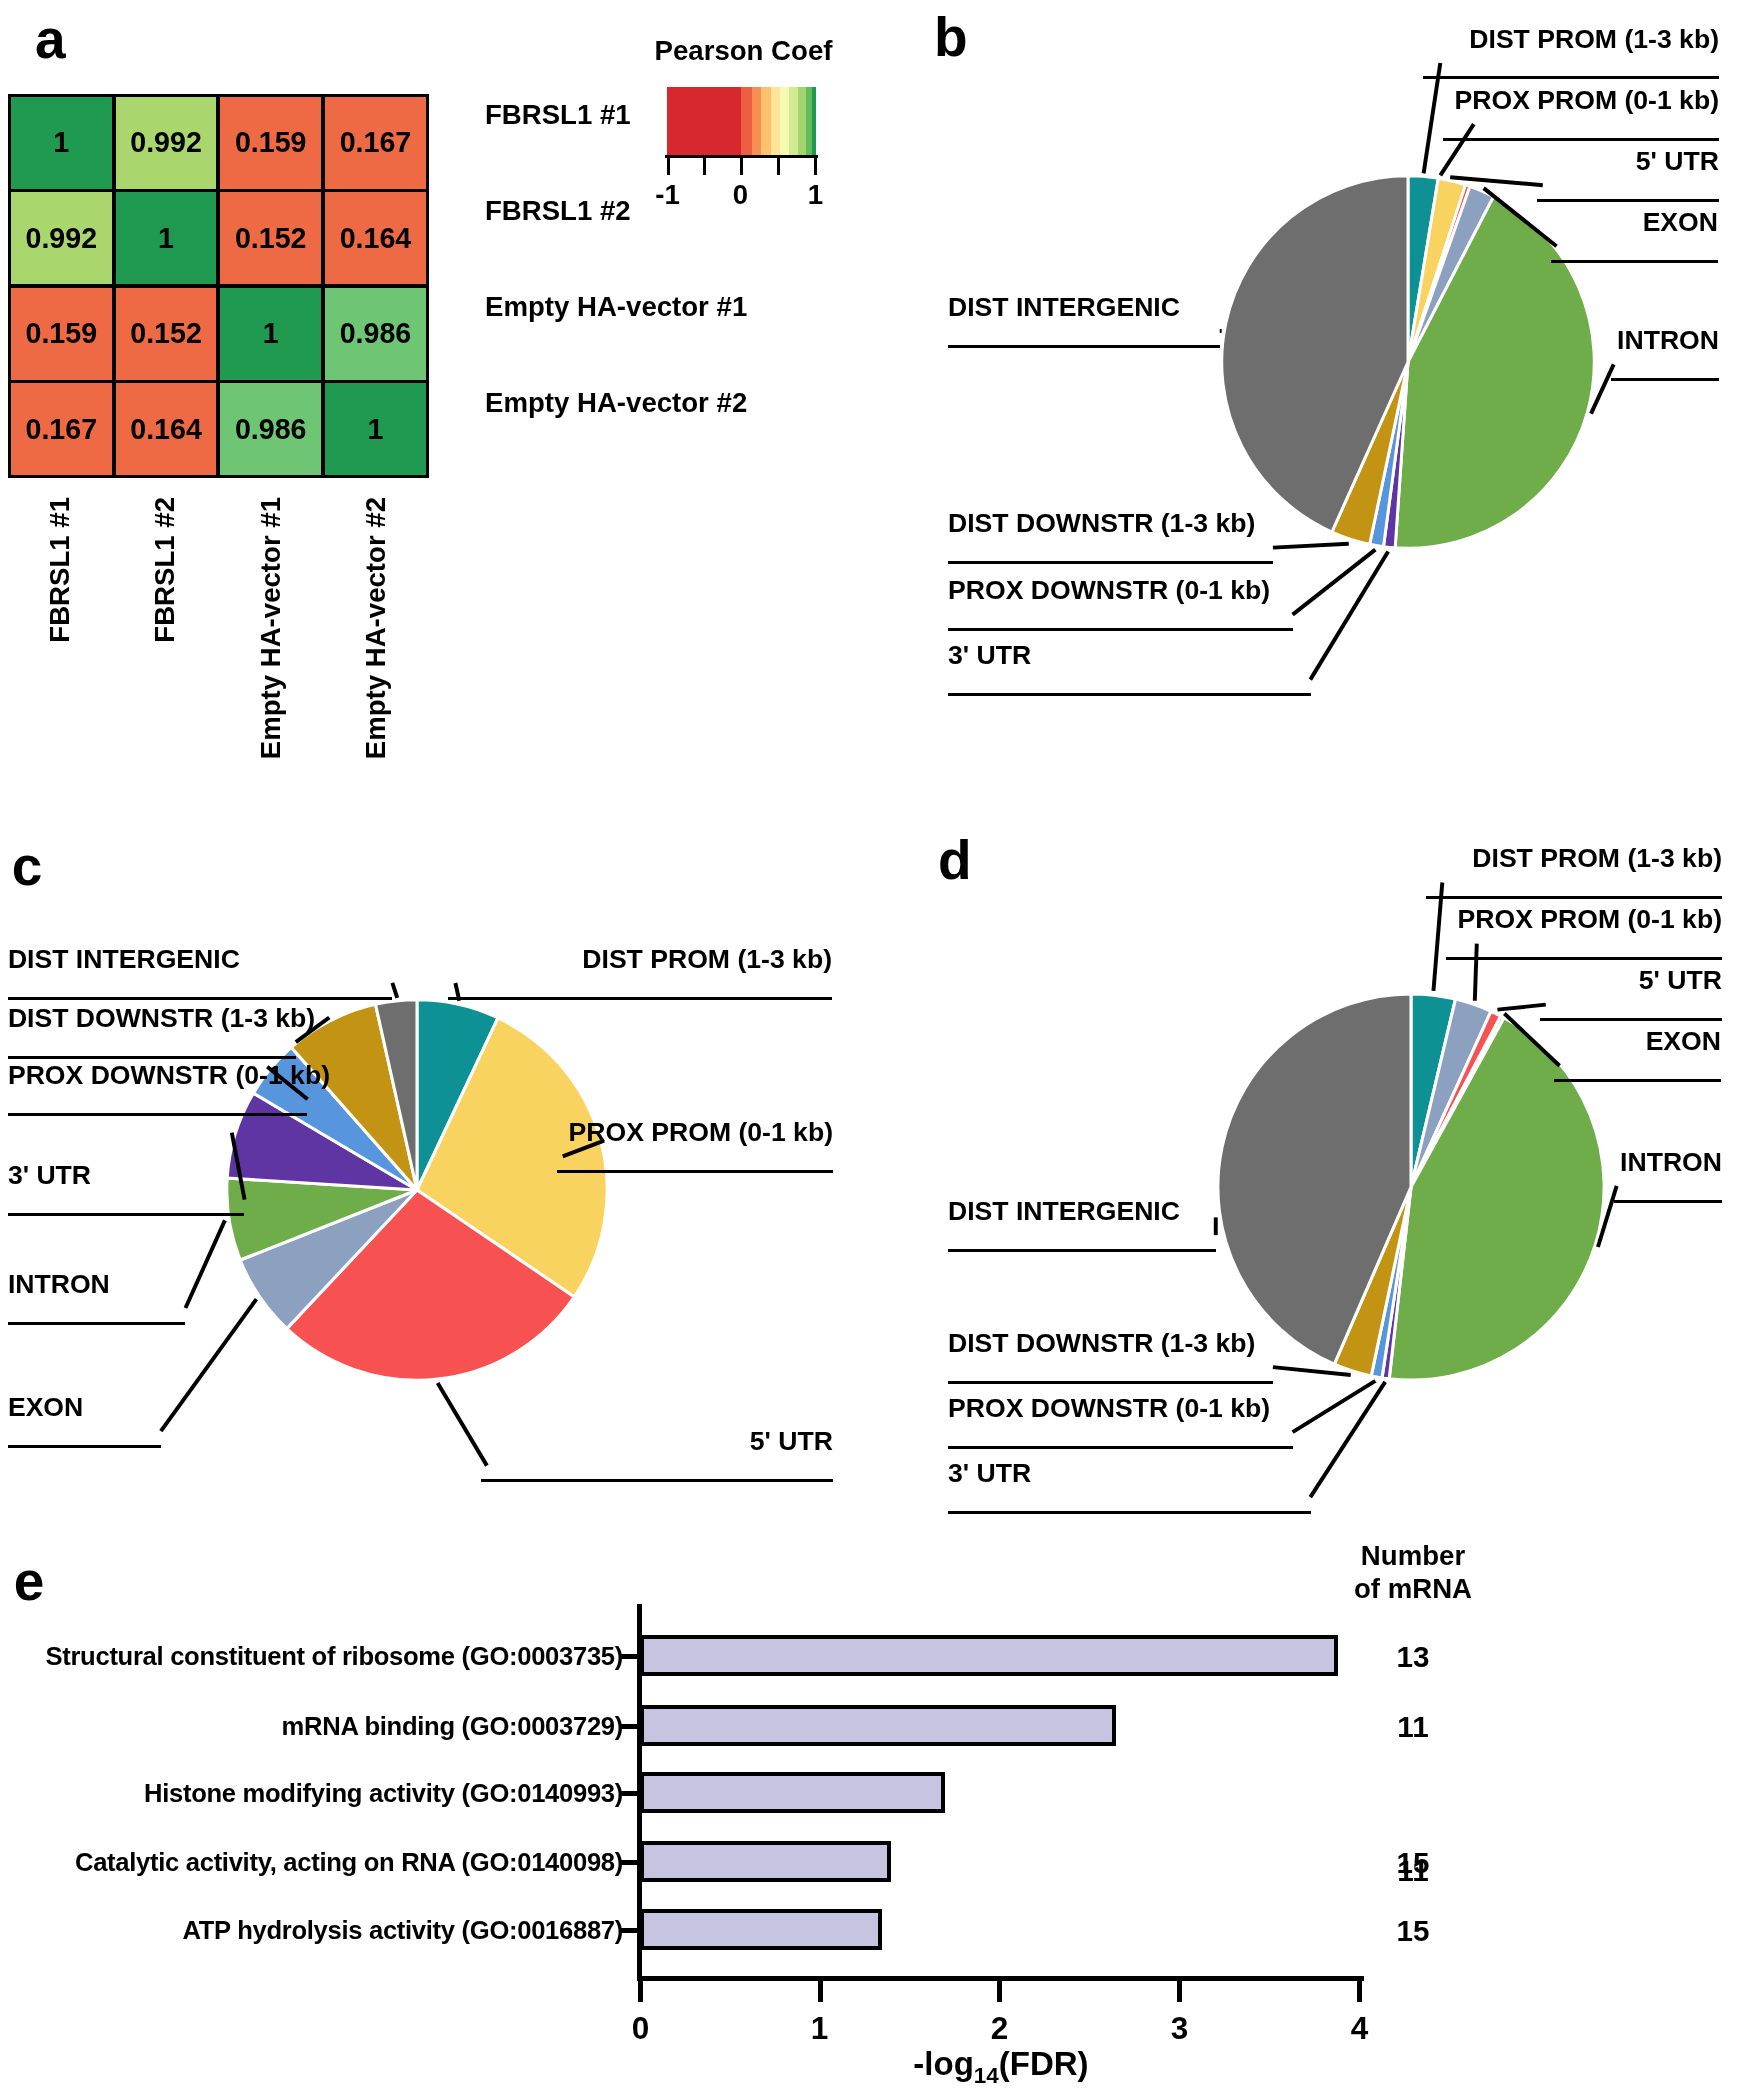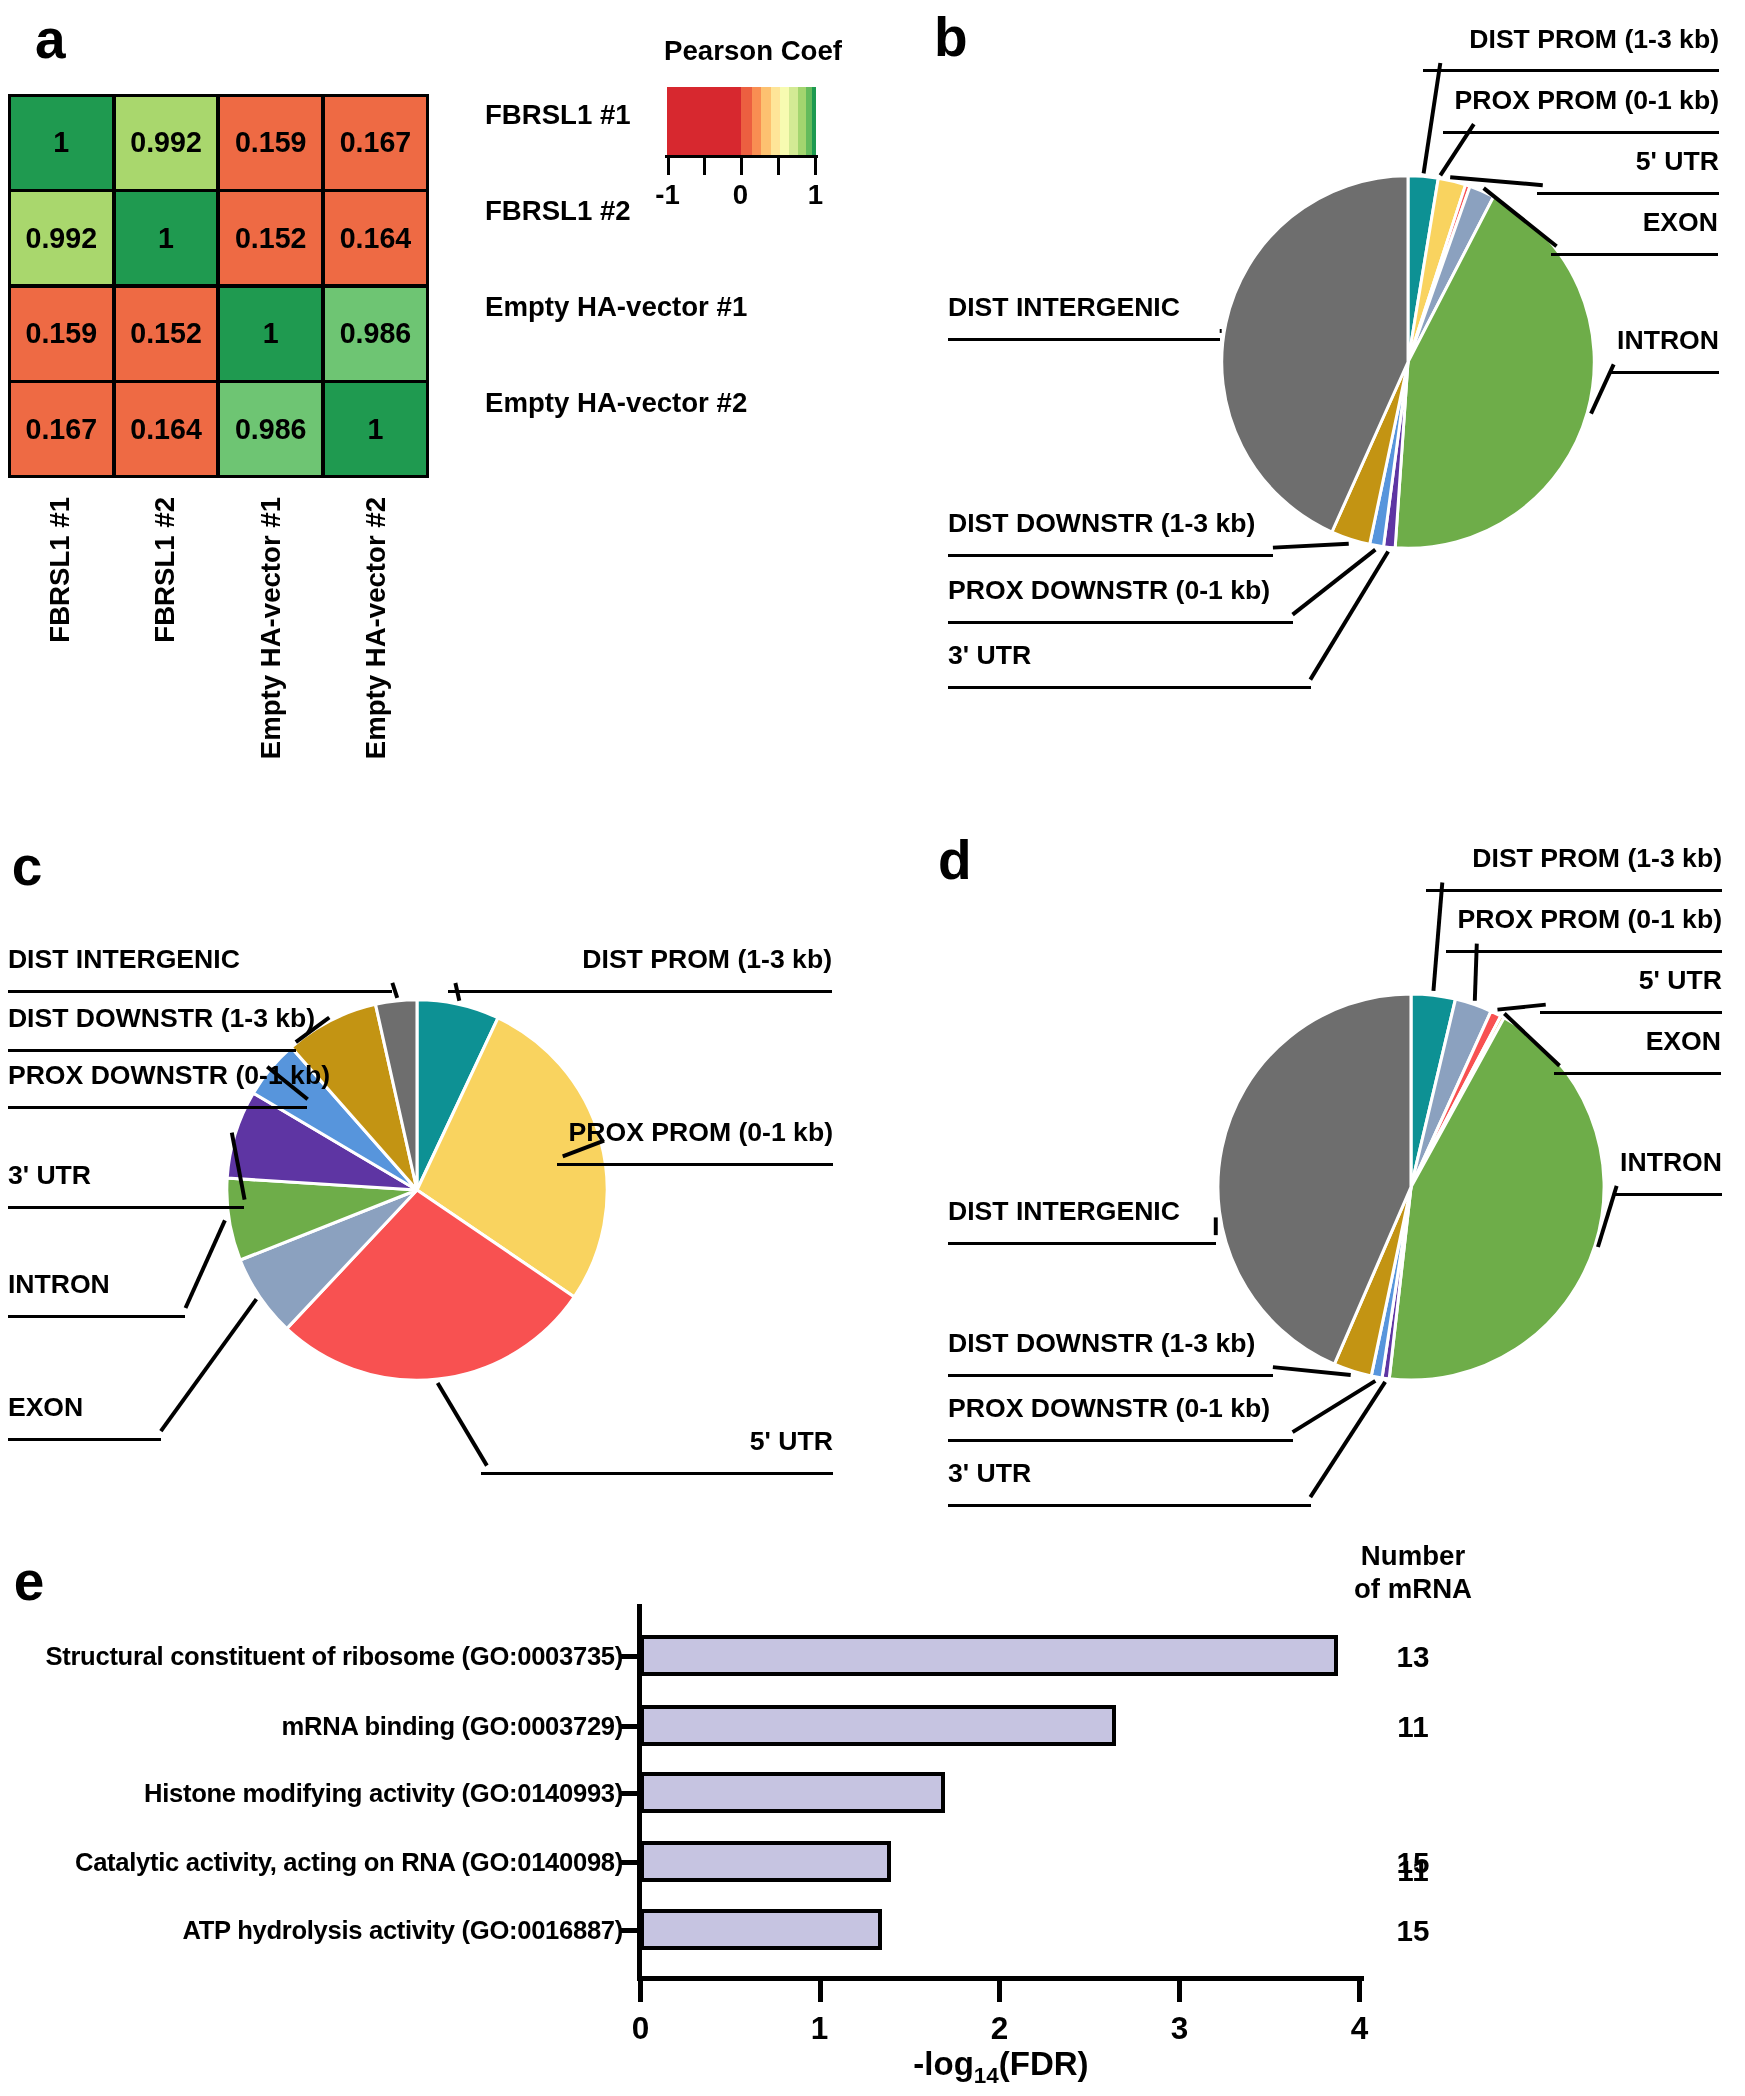--- a/index.html
+++ b/index.html
@@ -7,34 +7,34 @@
         font-family:"Liberation Sans", sans-serif;color:#000;}
   .panel-letter{position:absolute;font-size:55px;font-weight:bold;line-height:55px;}
   
   .hm-grid{position:absolute;left:7.9px;top:94px;width:421px;height:384px;background:#000;
            border:3.9px solid #000;box-sizing:border-box;display:grid;
            grid-template-columns:repeat(4,1fr);grid-template-rows:repeat(4,1fr);gap:3.9px;}
   .hm-cell{display:flex;align-items:center;justify-content:center;font-size:28.6px;font-weight:bold;}
   .hm-rowlab{position:absolute;left:485px;font-size:27.6px;font-weight:bold;white-space:nowrap;}
   .hm-collab{position:absolute;width:268px;line-height:29.6px;font-size:27.6px;font-weight:bold;
              text-align:right;transform:rotate(-90deg);transform-origin:top left;white-space:nowrap;}
-  .cb-title{position:absolute;left:645px;top:35px;width:197px;text-align:right;
+  .cb-title{position:absolute;left:645px;top:35px;width:197px;text-align:center;
             font-size:27.6px;font-weight:bold;}
   .cb-bar{position:absolute;left:667px;top:87px;width:149px;height:68px;
           background:linear-gradient(to right,
             #d7282f 0%,#d7282f 50%,#ec5f40 50%,#ec5f40 57%,#f98e52 57%,#f98e52 63%,
             #fdc170 63%,#fdc170 70%,#fee598 70%,#fee598 76%,#f7fbb1 76%,#f7fbb1 82%,
             #d3ea94 82%,#d3ea94 88%,#a3d56f 88%,#a3d56f 93%,#64bb5c 93%,#64bb5c 97%,#1d9a50 97%);}
   .cb-axis{position:absolute;left:665px;top:155px;width:153px;height:3px;background:#000;}
   .cb-tick{position:absolute;top:155px;width:3px;height:19.7px;background:#000;}
   .cb-ticklab{position:absolute;top:179px;width:59px;text-align:center;font-size:27.6px;font-weight:bold;}
   
   .pie{position:absolute;}
   .plabel{position:absolute;font-size:26.6px;font-weight:bold;white-space:nowrap;line-height:29.6px;
-          border-bottom:3.9px solid #000;padding-bottom:15px;}
+          border-bottom:3.9px solid #000;padding-bottom:22px;}
   .ra{text-align:right;} .la{text-align:left;}
   #leaders{position:absolute;left:0;top:0;z-index:5;pointer-events:none;}
   
   .e-yaxis{position:absolute;left:637px;top:1604px;width:4.9px;height:377px;background:#000;}
   .e-xaxis{position:absolute;left:637px;top:1976px;width:727px;height:4.9px;background:#000;}
   .e-cat{position:absolute;left:0px;width:623px;text-align:right;font-size:25.6px;font-weight:bold;
          white-space:nowrap;letter-spacing:-0.3px;line-height:33px;}
   .e-bar{position:absolute;left:640px;height:33px;background:#c6c4e1;border:4.9px solid #000;}
   .e-ytick{position:absolute;left:619px;width:21.7px;height:4.9px;background:#000;}
   .e-xtick{position:absolute;top:1978px;width:4.9px;height:23.6px;background:#000;}

